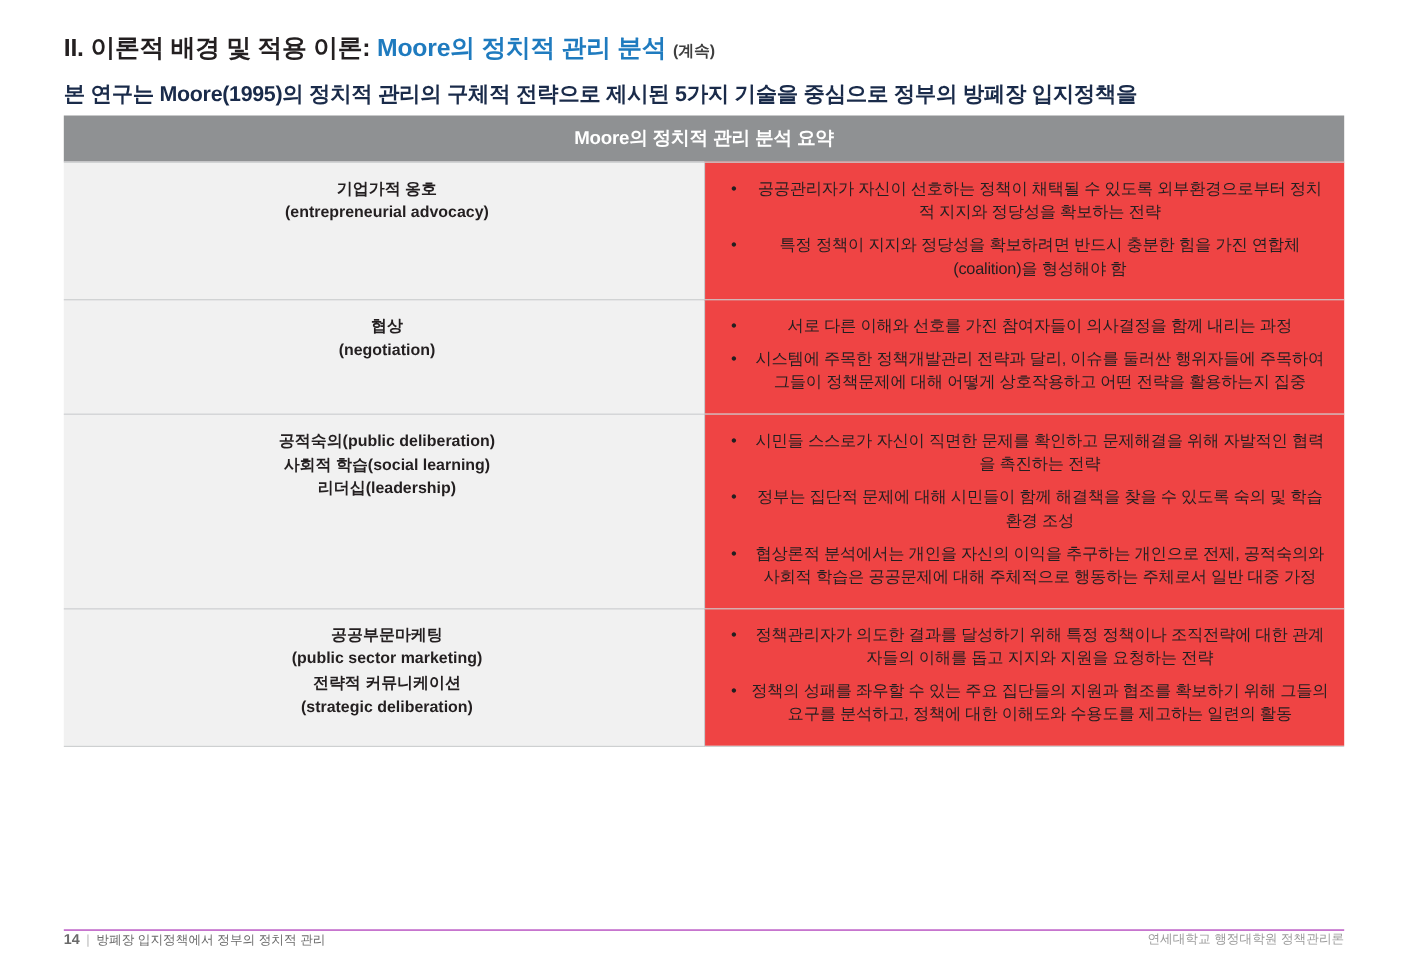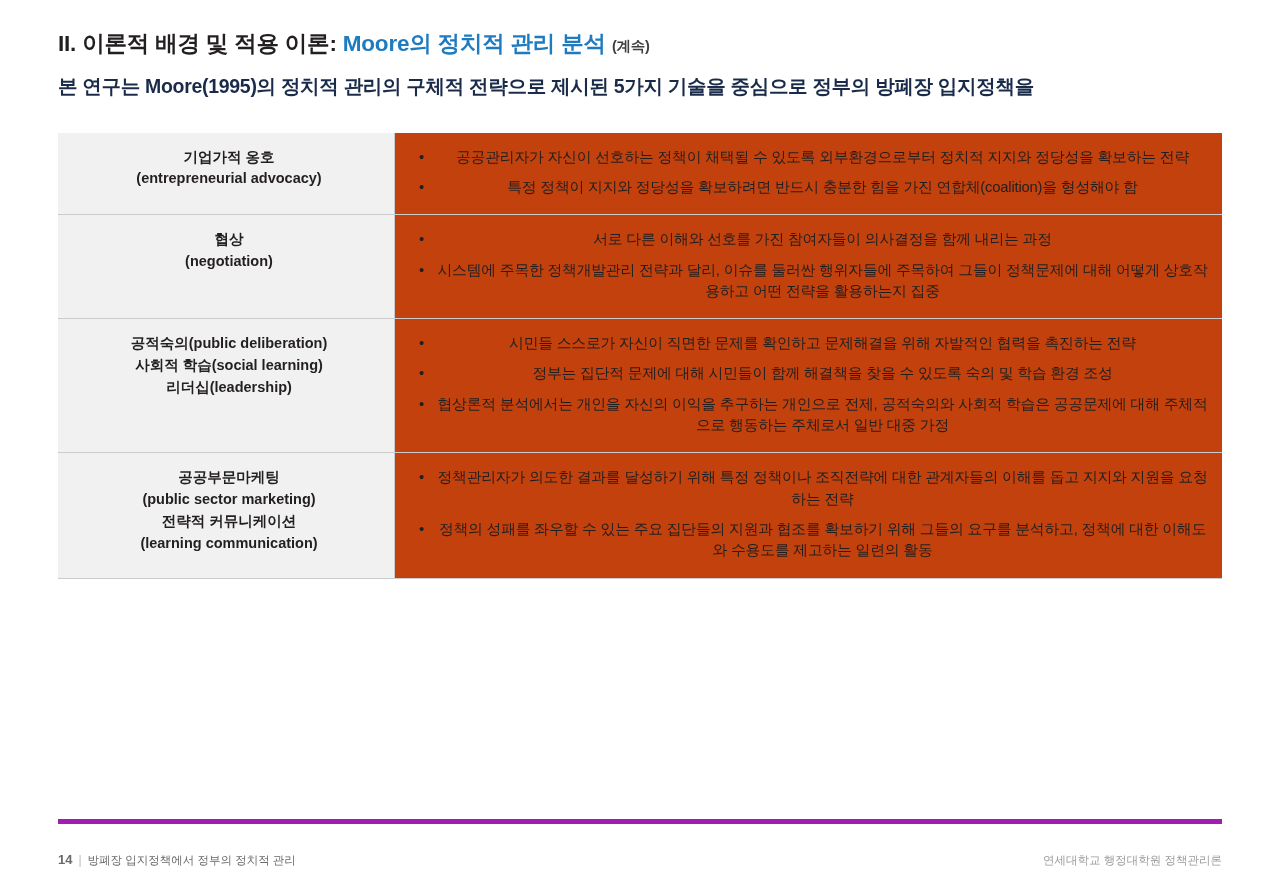--- a/index.html
+++ b/index.html
@@ -43,21 +43,21 @@
   
   .lead {
     font-size: 19.5px;
     font-weight: bold;
     color: #1a2b4a;
     line-height: 1.42;
     text-align: justify;
     text-justify: inter-word;
     letter-spacing: -0.3px;
     width: 1166px;
-    margin-bottom: 32px;
+    margin-bottom: 4px;
   }
   .lead .line {
     display: block;
     text-align: justify;
   }
 
   
   .section-caption {
     font-size: 14.5px;
     font-weight: bold;
@@ -90,21 +90,21 @@
     background: #f1f1f1;
     border-right: 1px solid #c9cbcd;
     padding: 14px 12px 16px 18px;
     font-size: 14.5px;
     font-weight: bold;
     color: #231f20;
     line-height: 1.5;
   }
   .tbl tr.row td.c2 {
     padding: 14px 14px 16px 20px;
-    background: #c2410c;
+    background: #ef4444;
   }
   ul.bullets {
     margin: 0;
     padding: 0;
     list-style: none;
   }
   ul.bullets li {
     position: relative;
     padding-left: 22px;
     font-size: 14.8px;
@@ -126,24 +126,24 @@
   }
 
   
   .footer {
     position: absolute;
     left: 58px;
     right: 58px;
     bottom: 18px;
     height: 22px;
     display: flex;
-    align-items: flex-end;
+    align-items: flex-start;
     justify-content: space-between;
-    border-top: 5px solid #a21caf;
-    padding-top: 22px;
+    border-top: 1px solid #a21caf;
+    padding-top: 0;
   }
   .footer-left {
     display: flex;
     align-items: baseline;
     gap: 6px;
   }
   .page-num {
     font-size: 13px;
     font-weight: bold;
     color: #6a6a6a;
@@ -170,20 +170,23 @@
     <span>II. 이론적 배경 및 적용 이론: </span><span class="accent">Moore의 정치적 관리 분석</span> <span class="cont">(계속)</span>
   </div>
 
   <div class="lead">
     <span class="line">본 연구는 Moore(1995)의 정치적 관리의 구체적 전략으로 제시된 5가지 기술을 중심으로 정부의 방폐장 입지정책을</span>
   </div>
 
 
   <table class="tbl">
     <tbody>
+      <tr class="hdr">
+        <td colspan="2">Moore의 정치적 관리 분석 요약</td>
+      </tr>
 
       <tr class="row">
         <td class="c1">
           <div>기업가적 옹호</div>
           <div>(entrepreneurial advocacy)</div>
         </td>
         <td class="c2">
           <ul class="bullets">
             <li>공공관리자가 자신이 선호하는 정책이 채택될 수 있도록 외부환경으로부터 정치적 지지와 정당성을 확보하는 전략</li>
             <li>특정 정책이 지지와 정당성을 확보하려면 반드시 충분한 힘을 가진 연합체(coalition)을 형성해야 함</li>
@@ -218,21 +221,21 @@
             <li>협상론적 분석에서는 개인을 자신의 이익을 추구하는 개인으로 전제, 공적숙의와 사회적 학습은 공공문제에 대해 주체적으로 행동하는 주체로서 일반 대중 가정</li>
           </ul>
         </td>
       </tr>
 
       <tr class="row">
         <td class="c1">
           <div>공공부문마케팅</div>
           <div>(public sector marketing)</div>
           <div>전략적 커뮤니케이션</div>
-          <div>(learning communication)</div>
+          <div>(strategic deliberation)</div>
         </td>
         <td class="c2">
           <ul class="bullets">
             <li>정책관리자가 의도한 결과를 달성하기 위해 특정 정책이나 조직전략에 대한 관계자들의 이해를 돕고 지지와 지원을 요청하는 전략</li>
             <li>정책의 성패를 좌우할 수 있는 주요 집단들의 지원과 협조를 확보하기 위해 그들의 요구를 분석하고, 정책에 대한 이해도와 수용도를 제고하는 일련의 활동</li>
           </ul>
         </td>
       </tr>
     </tbody>
   </table>

